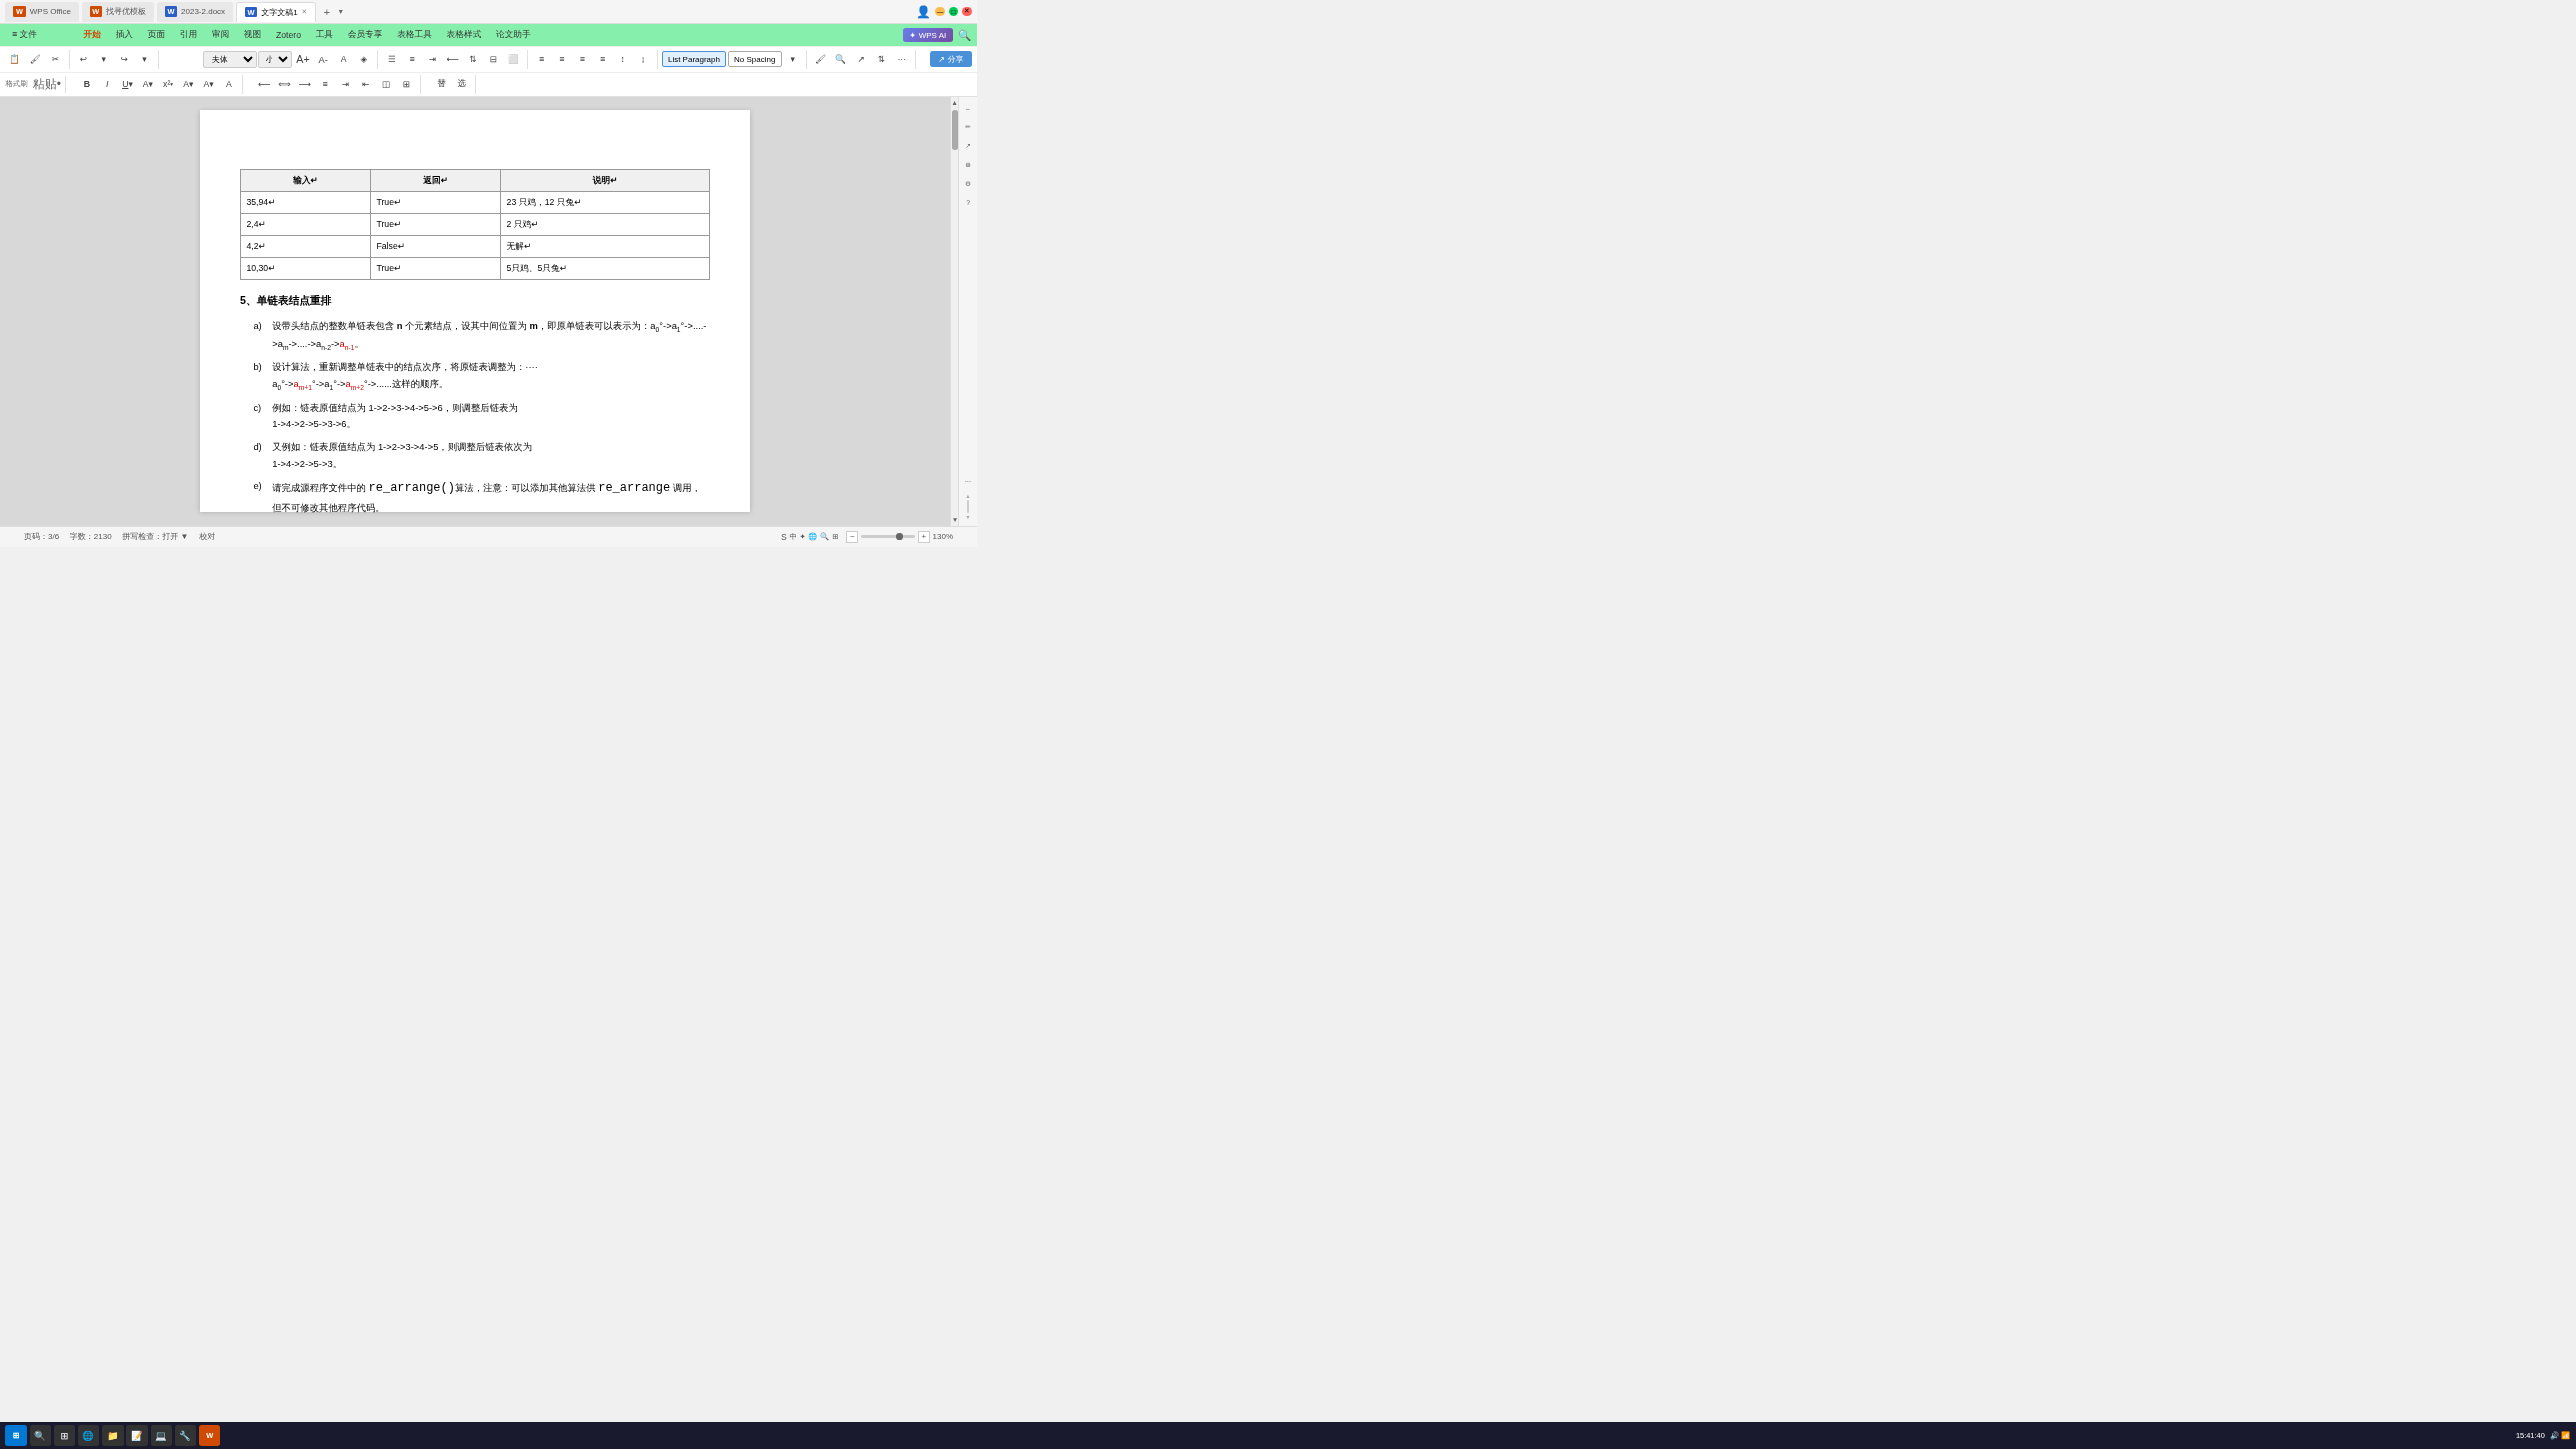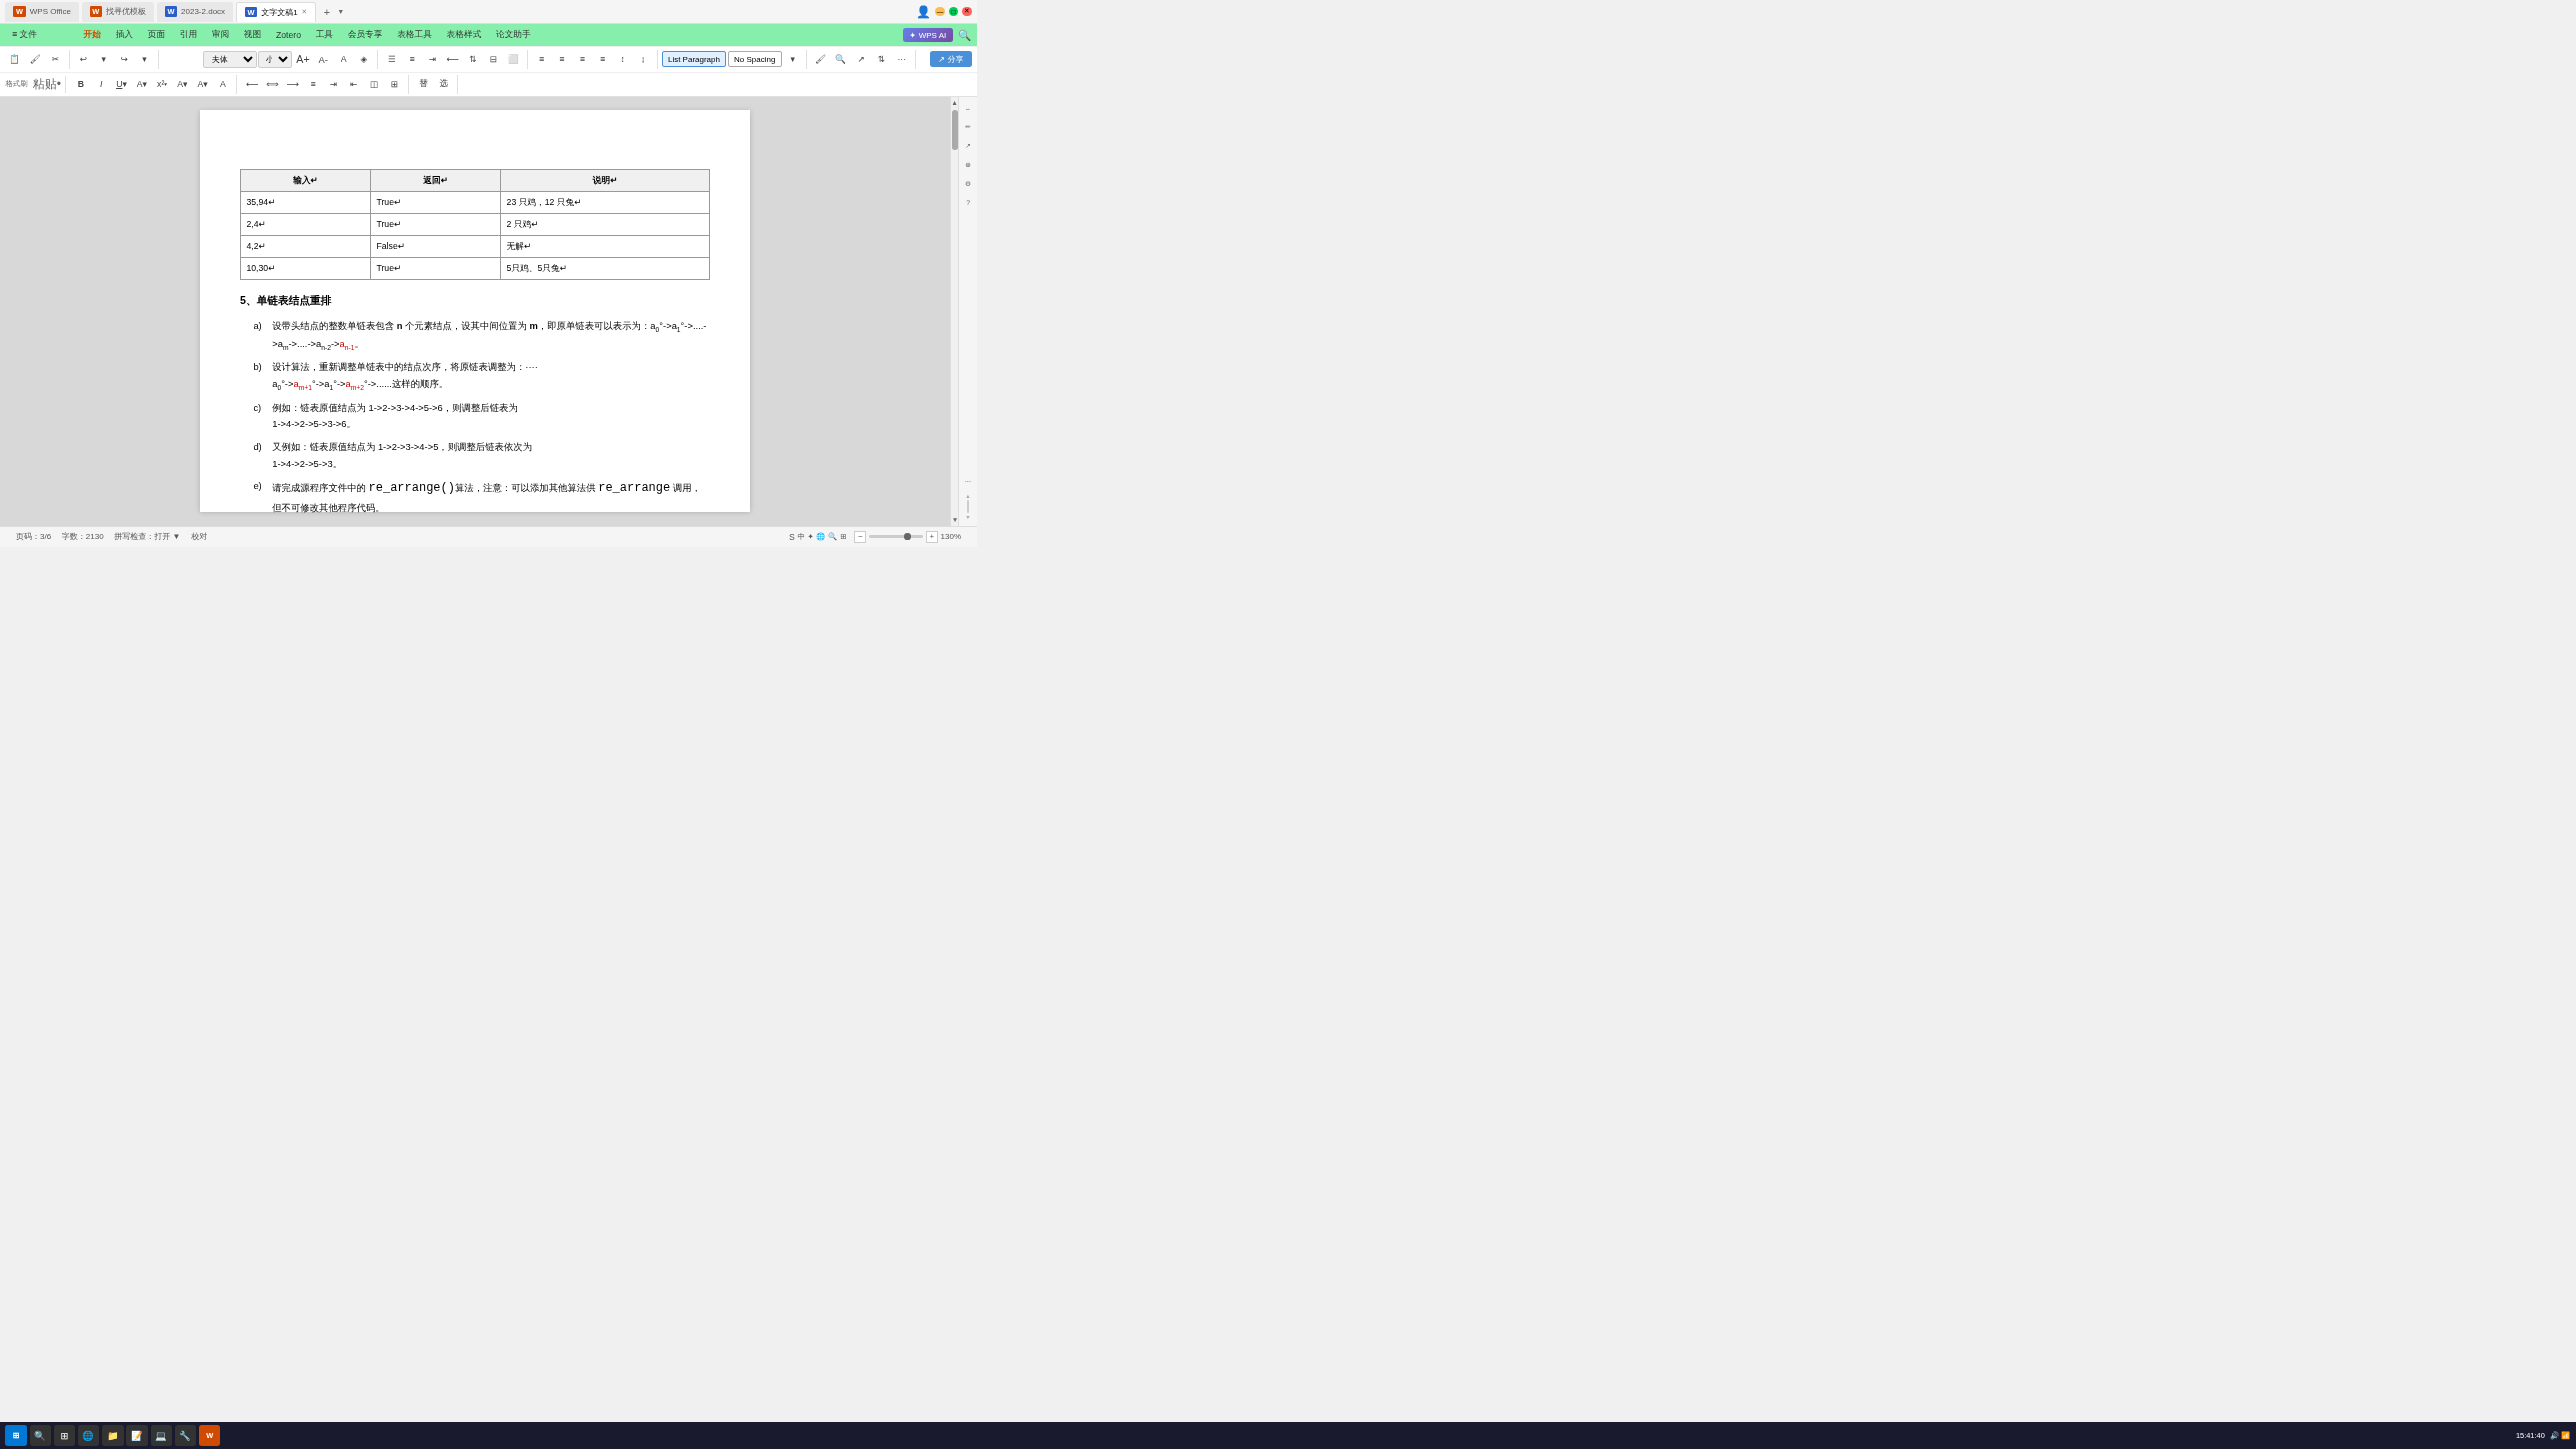--- a/index.html
+++ b/index.html
@@ -163,21 +163,21 @@
     }
 
     
     .toolbar-row2 {
       background: #fff;
       height: 24px;
       display: flex;
       align-items: center;
       padding: 0 5.4px;
       border-bottom: 0.7px solid #e0e0e0;
-      gap: 4px;
+      gap: 10px;
     }
 
     
     .main-area {
       display: flex;
       height: calc(547px - 24px - 23px - 25.5px - 24px - 21.5px);
       background: #e8e8e8;
     }
     .document-area {
       flex: 1;
@@ -217,21 +217,21 @@
       font-size: 6.7px;
       color: #666;
     }
 
     
     .status-bar {
       background: #f5f5f5;
       height: 21.5px;
       display: flex;
       align-items: center;
-      padding: 0 16px;
+      padding: 0 24px;
       border-top: 0.7px solid #ddd;
       gap: 10.7px;
       font-size: 8px;
       color: #555;
     }
     .status-bar-right {
       margin-left: auto;
       display: flex;
       align-items: center;
       gap: 8px;

